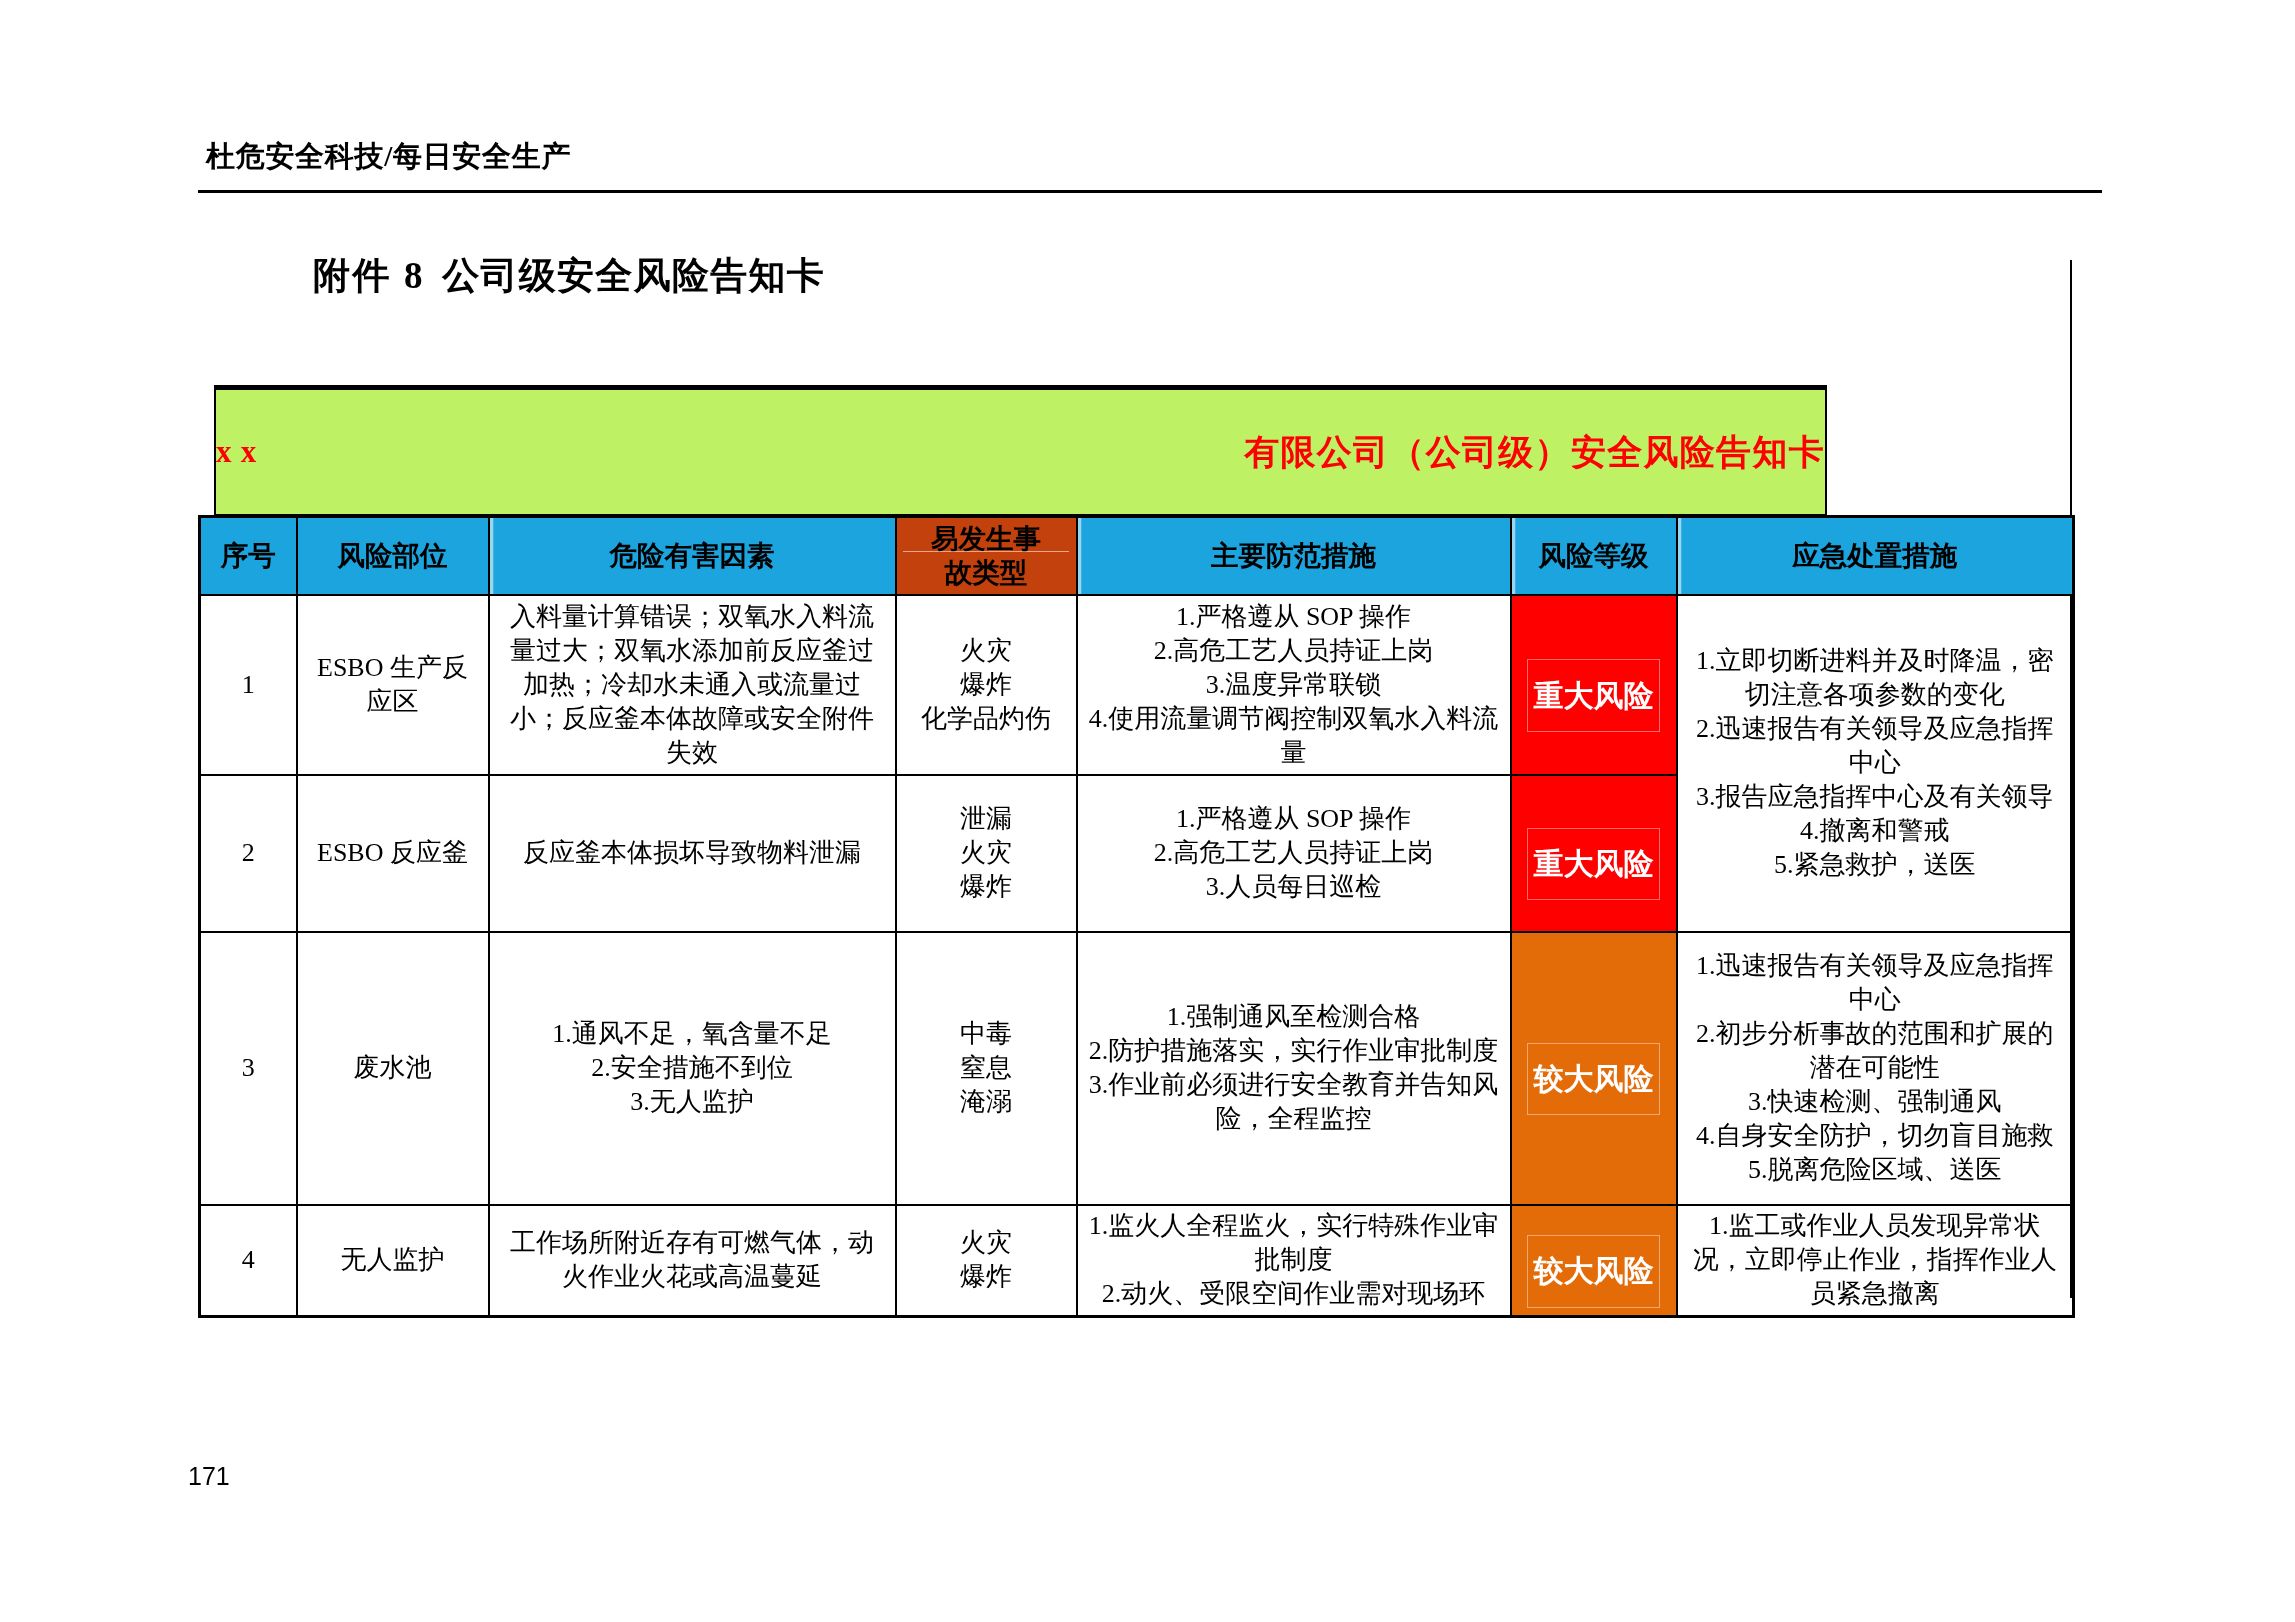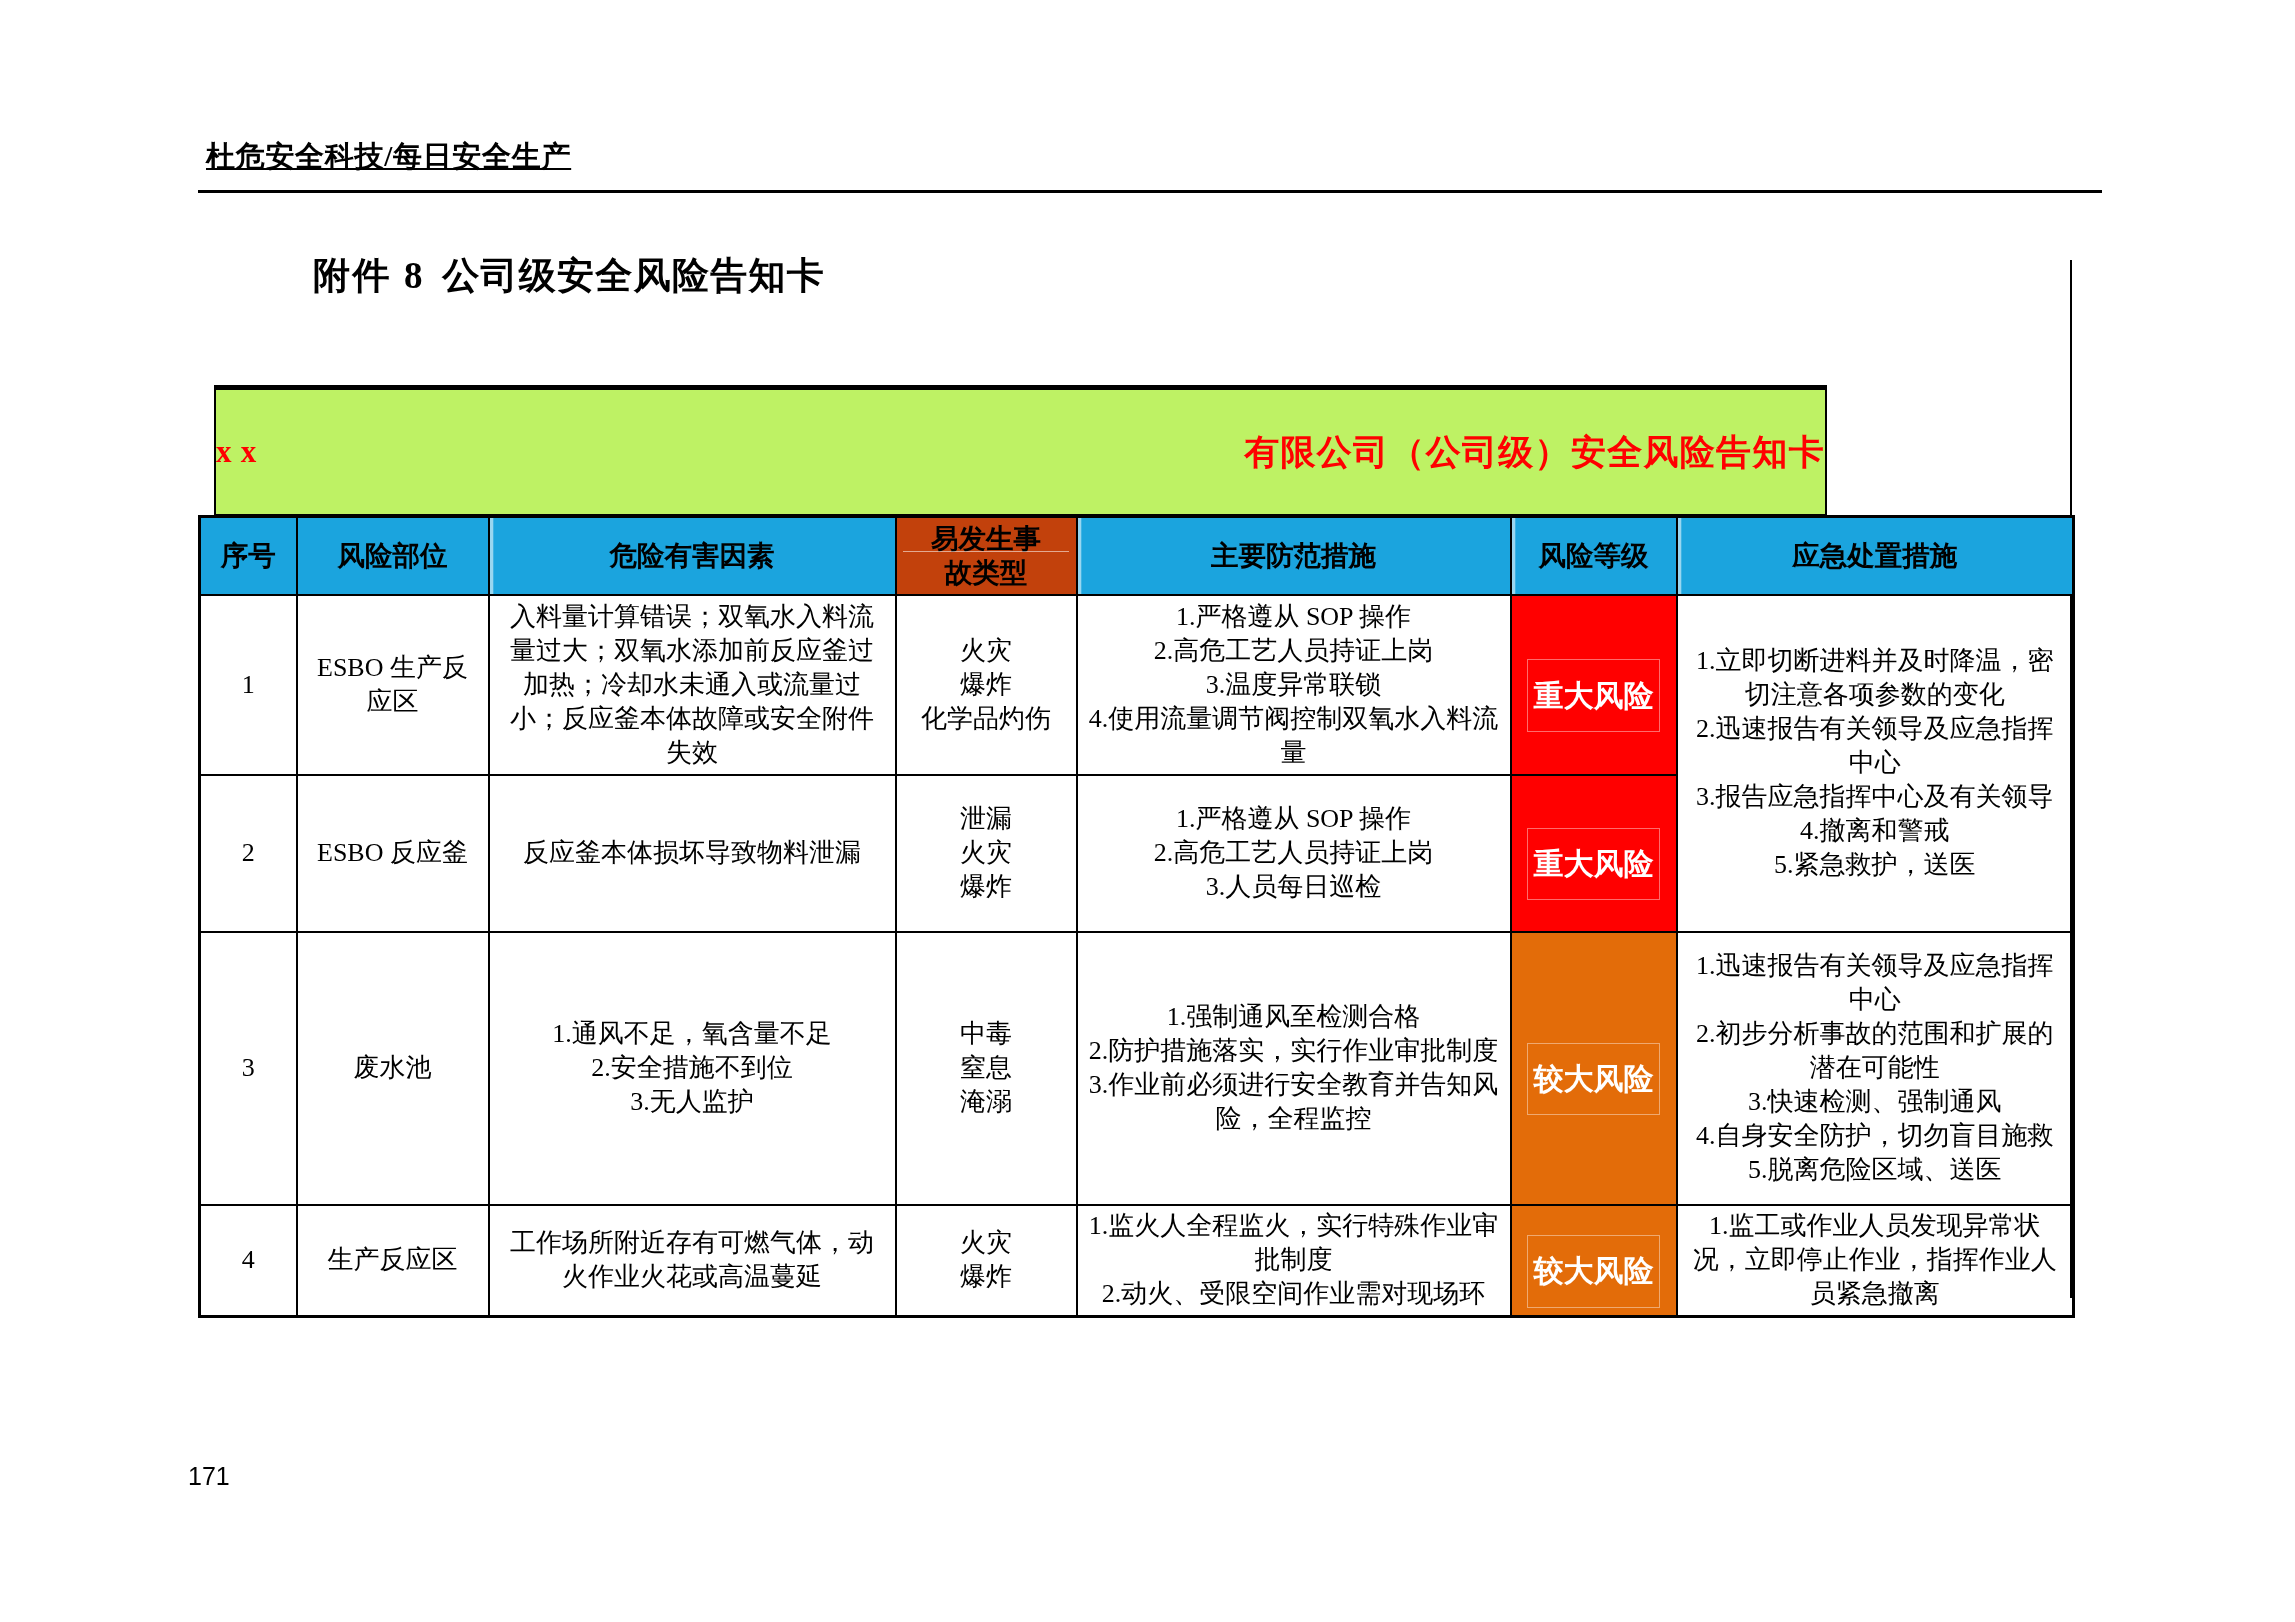--- a/index.html
+++ b/index.html
@@ -9,21 +9,20 @@
     position: relative;
     font-family: "Liberation Serif", serif;
     color: #000;
   }
 
   
   .site-header {
     position: absolute; left: 206px; top: 137px;
     font-size: 29px; font-weight: bold; letter-spacing: 0.7px;
     white-space: nowrap;
-    text-decoration: underline;
   }
   .header-rule {
     position: absolute; left: 198px; top: 190px;
     width: 1904px; height: 3.3px; background: #000;
   }
   .attachment-title {
     position: absolute; left: 313px; top: 251px;
     font-size: 37px; font-weight: bold; white-space: nowrap;
   }
   .attachment-title .att-label { font-family: "Liberation Serif", serif; letter-spacing: 2.6px; }
@@ -184,21 +183,21 @@
 3.作业前必须进行安全教育并告知风险，全程监控</td>
       <td class="risk-cell" style="background-color: rgb(227, 108, 9);"><span class="risk-badge">较大风险</span></td>
       <td class="cell-left">1.迅速报告有关领导及应急指挥中心
 2.初步分析事故的范围和扩展的潜在可能性
 3.快速检测、强制通风
 4.自身安全防护，切勿盲目施救
 5.脱离危险区域、送医</td>
     </tr>
     <tr style="height:110px">
       <td>4</td>
-      <td>生产反应区</td>
+      <td>无人监护</td>
       <td class="cell-left">工作场所附近存有可燃气体，动火作业火花或高温蔓延</td>
       <td>火灾
 爆炸</td>
       <td class="cell-left">1.监火人全程监火，实行特殊作业审批制度
 2.动火、受限空间作业需对现场环</td>
       <td class="risk-cell" style="background-color: rgb(227, 108, 9);"><span class="risk-badge">较大风险</span></td>
       <td class="cell-left">1.监工或作业人员发现异常状况，立即停止作业，指挥作业人员紧急撤离</td>
     </tr>
   </tbody>
     </table>

